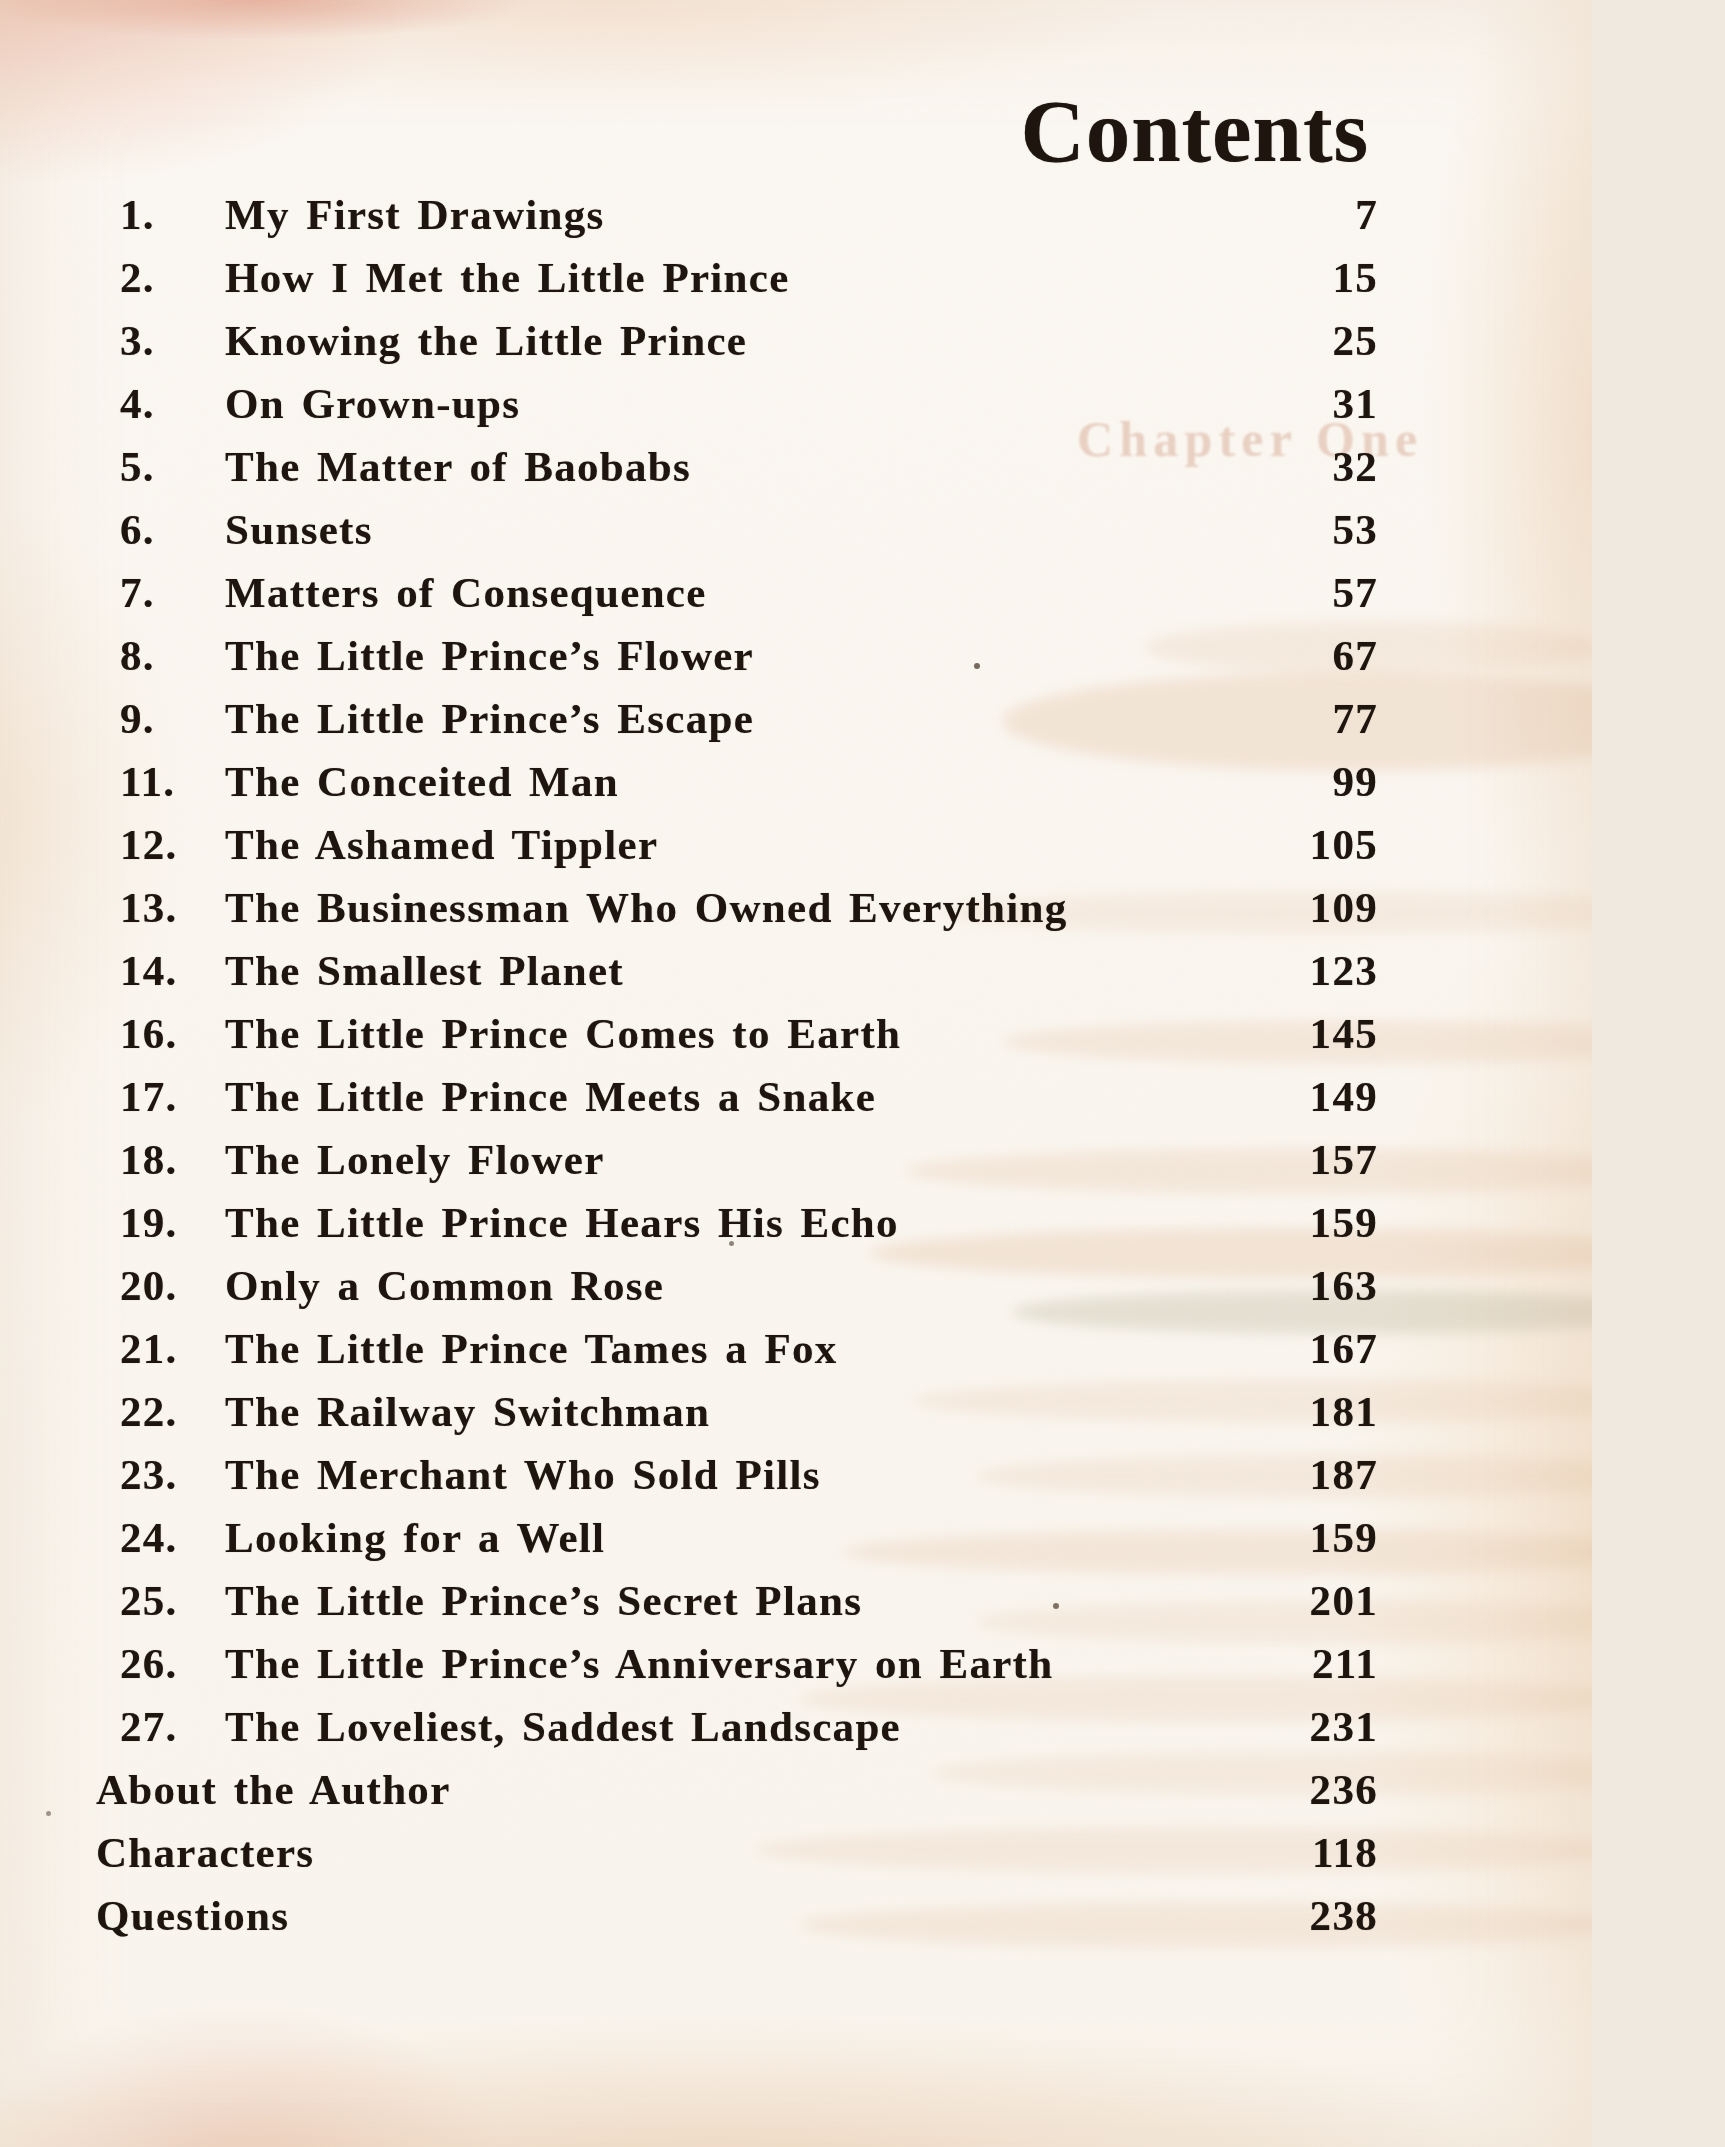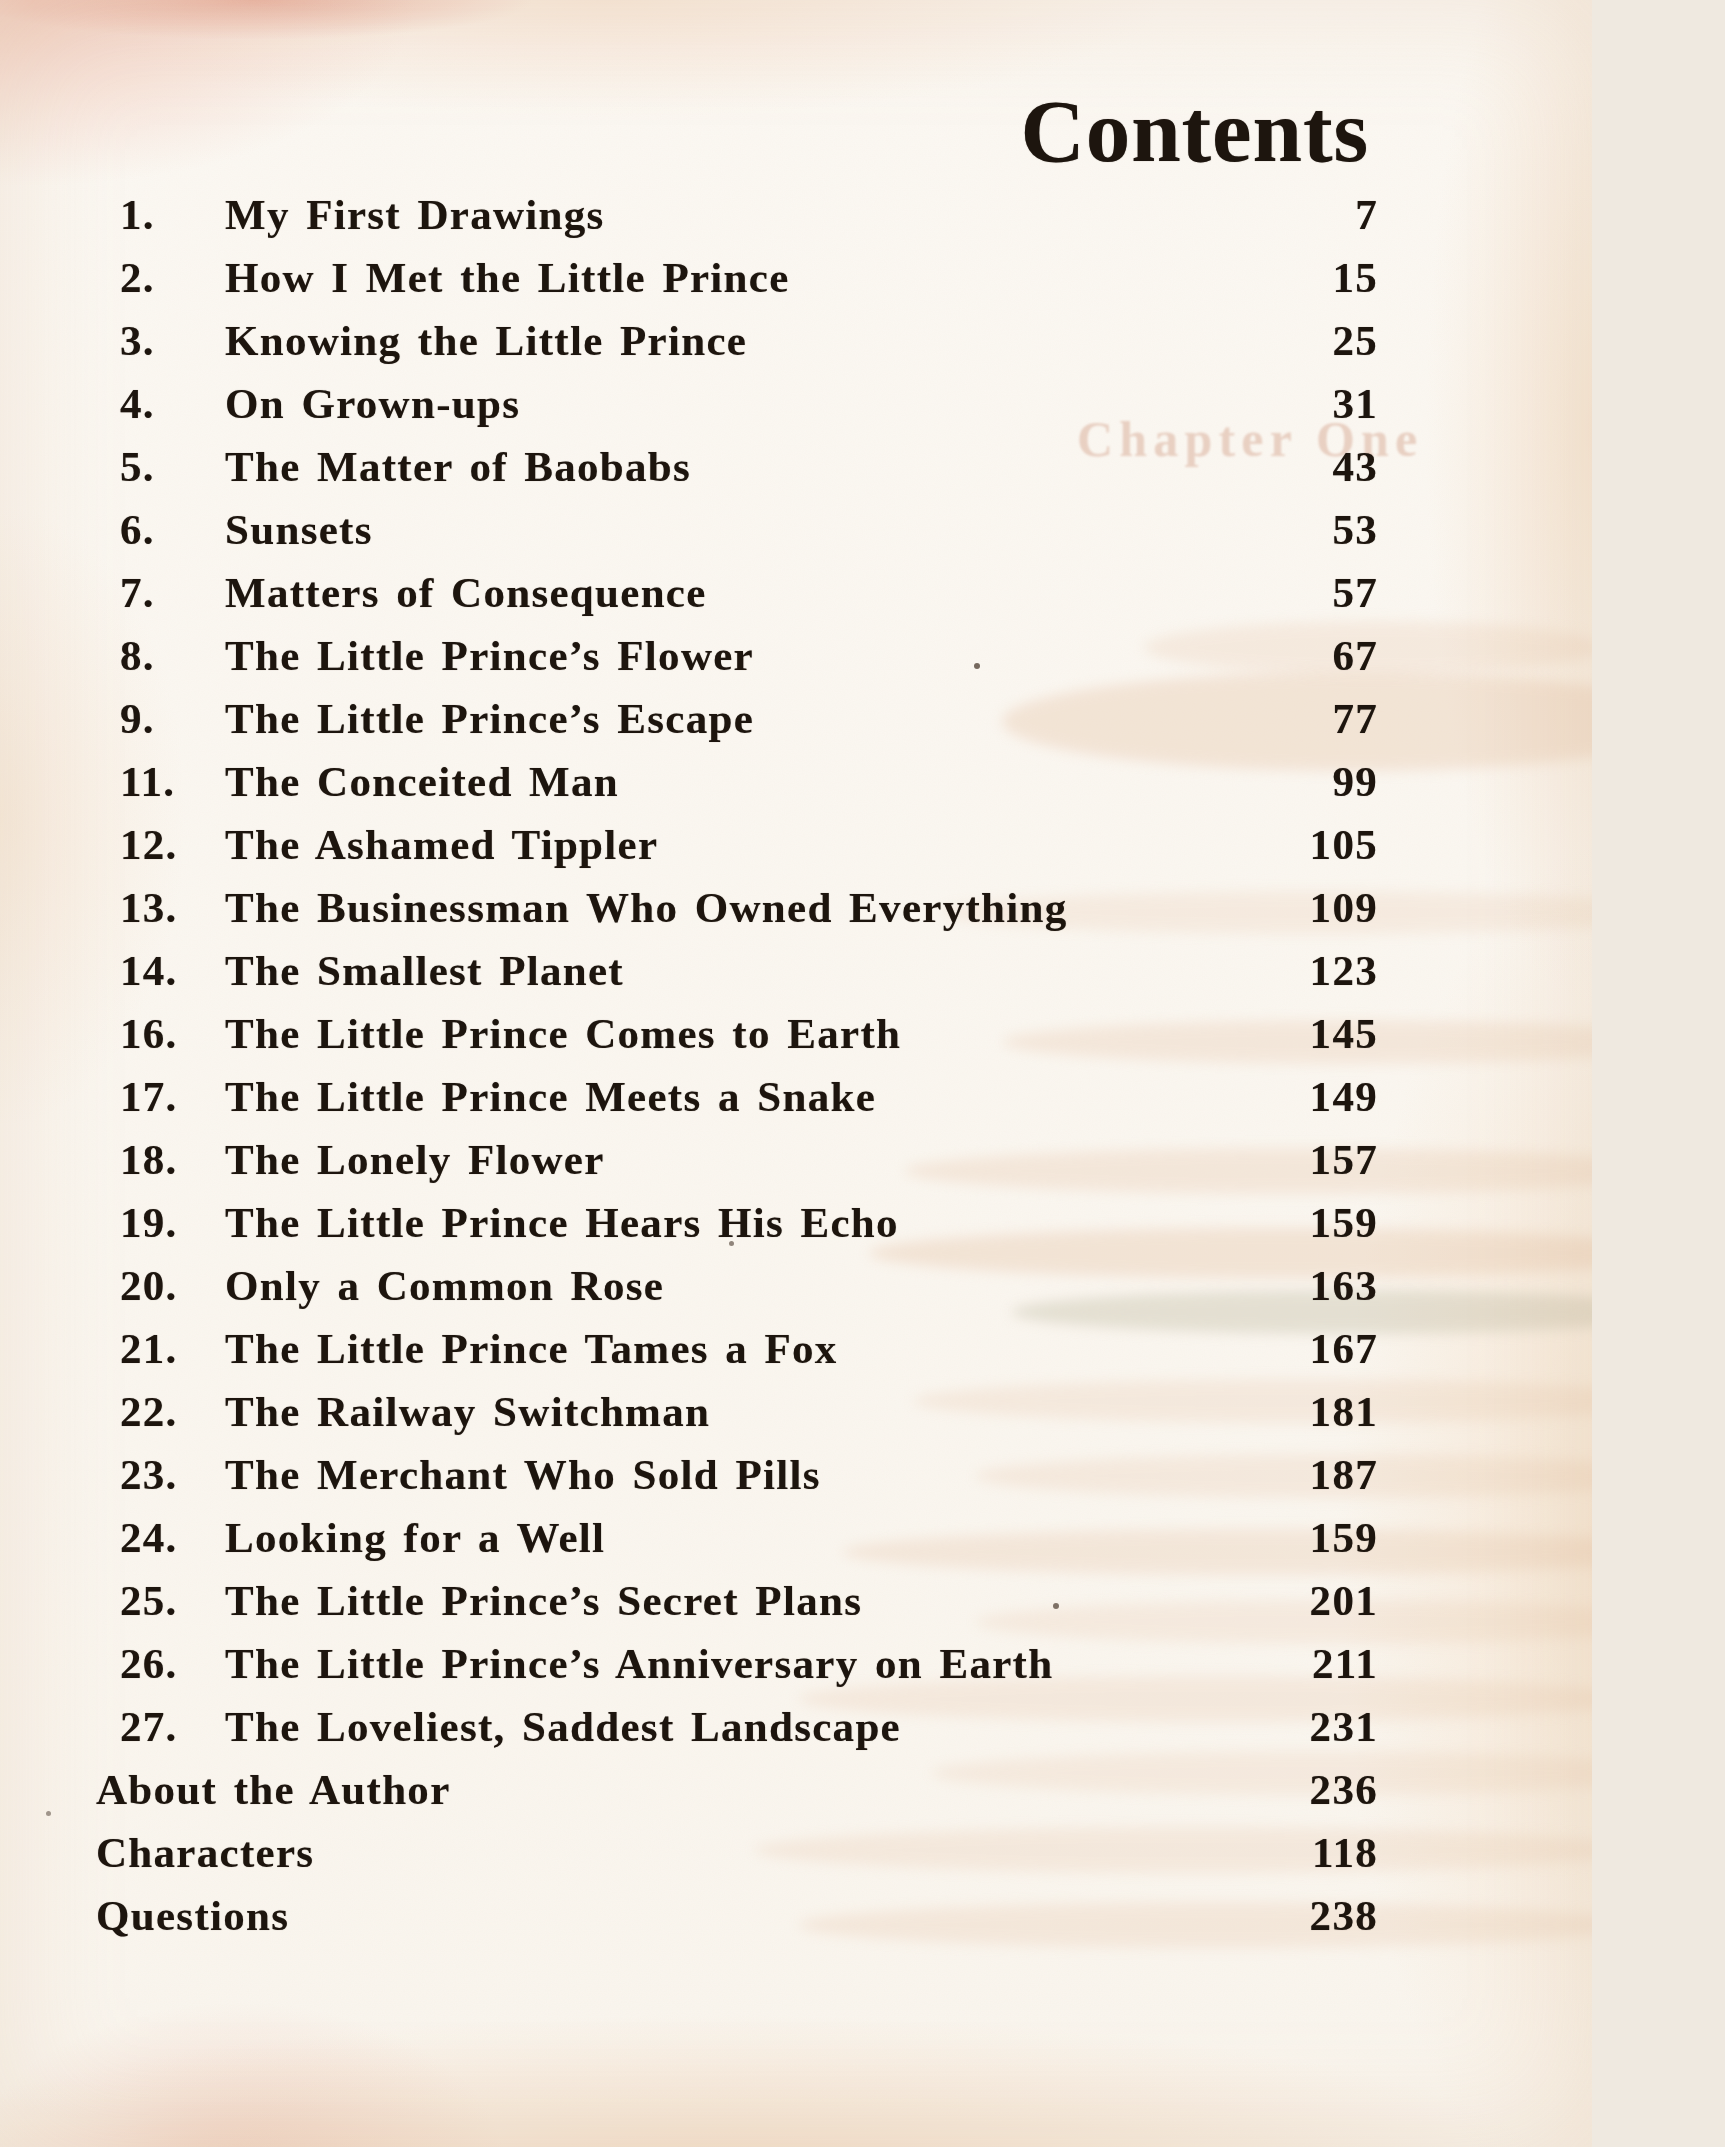--- a/index.html
+++ b/index.html
@@ -103,21 +103,21 @@
         <span class="pnum">25</span>
       </div>
         <div class="row">
         <span class="num">4.</span>
         <span class="chapter">On Grown-ups</span>
         <span class="pnum">31</span>
       </div>
         <div class="row">
         <span class="num">5.</span>
         <span class="chapter">The Matter of Baobabs</span>
-        <span class="pnum">43</span>
+        <span class="pnum">32</span>
       </div>
         <div class="row">
         <span class="num">6.</span>
         <span class="chapter">Sunsets</span>
         <span class="pnum">53</span>
       </div>
         <div class="row">
         <span class="num">7.</span>
         <span class="chapter">Matters of Consequence</span>
         <span class="pnum">57</span>

